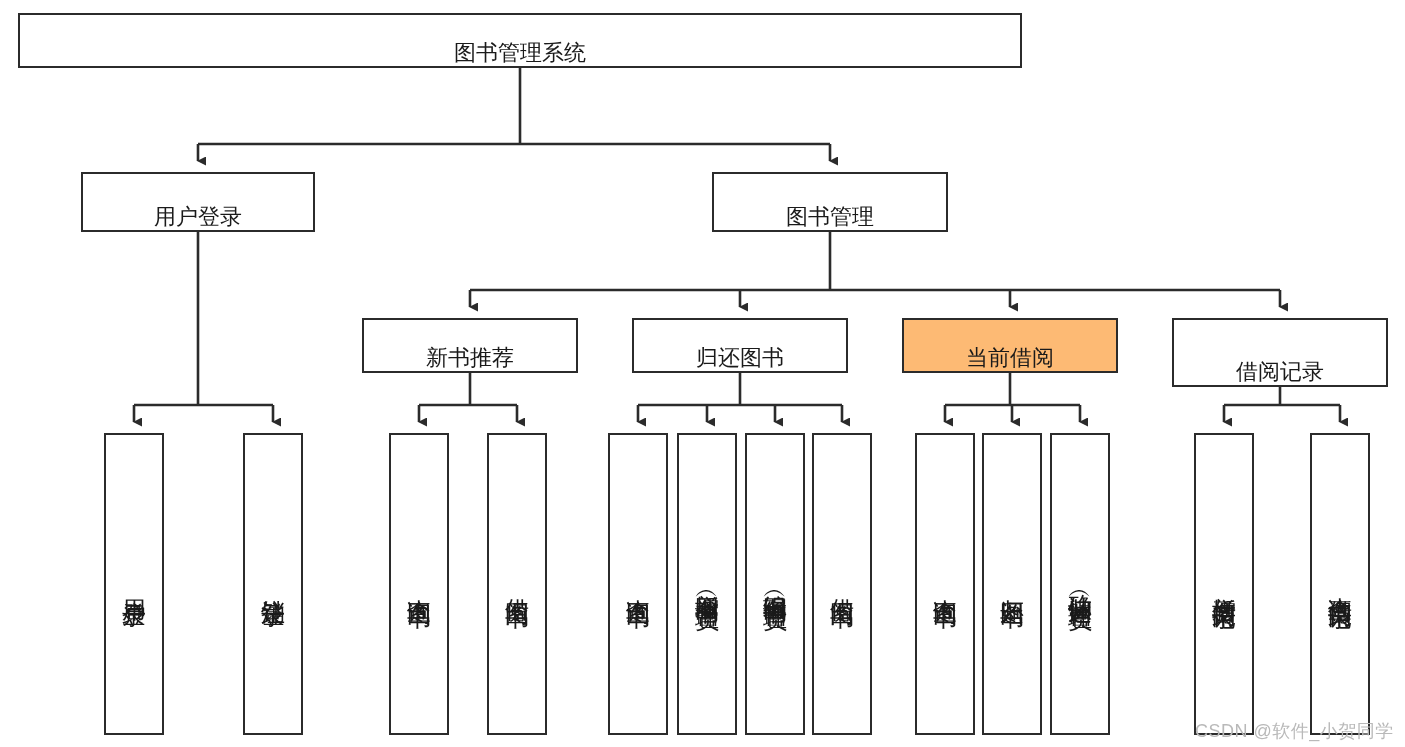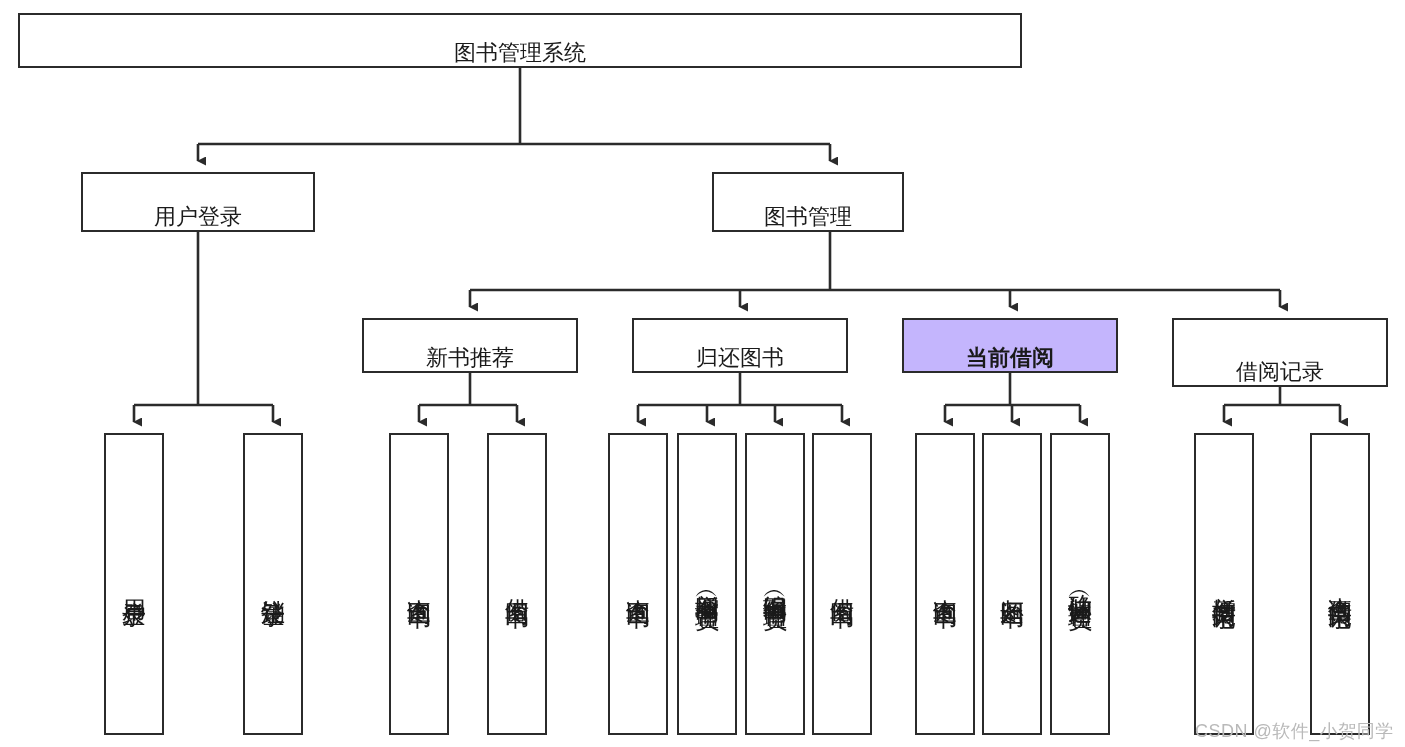--- a/index.html
+++ b/index.html
@@ -113,30 +113,30 @@
       </g>
   </svg>
 
   <div id="node-layer">
       <div class="node horizontal" style="left: 18px; top: 13px; width: 1004px; height: 55px; border-color: rgb(43, 43, 43); background: rgb(255, 255, 255);">
         <span class="node-label" style="color: rgb(26, 26, 26);">图书管理系统</span>
       </div>
       <div class="node horizontal" style="left: 81px; top: 172px; width: 234px; height: 60px; border-color: rgb(43, 43, 43); background: rgb(255, 255, 255);">
         <span class="node-label" style="color: rgb(26, 26, 26);">用户登录</span>
       </div>
-      <div class="node horizontal" style="left: 712px; top: 172px; width: 192px; height: 60px; border-color: rgb(43, 43, 43); background: rgb(255, 255, 255);">
+      <div class="node horizontal" style="left: 712px; top: 172px; width: 236px; height: 60px; border-color: rgb(43, 43, 43); background: rgb(255, 255, 255);">
         <span class="node-label" style="color: rgb(26, 26, 26);">图书管理</span>
       </div>
       <div class="node horizontal" style="left: 362px; top: 318px; width: 216px; height: 55px; border-color: rgb(43, 43, 43); background: rgb(255, 255, 255);">
         <span class="node-label" style="color: rgb(26, 26, 26);">新书推荐</span>
       </div>
       <div class="node horizontal" style="left: 632px; top: 318px; width: 216px; height: 55px; border-color: rgb(43, 43, 43); background: rgb(255, 255, 255);">
         <span class="node-label" style="color: rgb(26, 26, 26);">归还图书</span>
       </div>
-      <div class="node horizontal" style="left: 902px; top: 318px; width: 216px; height: 55px; border-color: rgb(43, 43, 43); background: #c4b5fd; font-weight: bold;">
+      <div class="node horizontal" style="left: 902px; top: 318px; width: 216px; height: 55px; border-color: rgb(43, 43, 43); background: #fdba74;">
         <span class="node-label" style="color: rgb(26, 26, 26);">当前借阅</span>
       </div>
       <div class="node horizontal" style="left: 1172px; top: 318px; width: 216px; height: 69px; border-color: rgb(43, 43, 43); background: rgb(255, 255, 255);">
         <span class="node-label" style="color: rgb(26, 26, 26);">借阅记录</span>
       </div>
       <div class="node vertical" style="left: 104px; top: 433px; width: 60px; height: 302px; border-color: rgb(43, 43, 43); background: rgb(255, 255, 255);">
         <span class="node-label" style="color: rgb(26, 26, 26);">用户登录</span>
       </div>
       <div class="node vertical" style="left: 243px; top: 433px; width: 60px; height: 302px; border-color: rgb(43, 43, 43); background: rgb(255, 255, 255);">
         <span class="node-label" style="color: rgb(26, 26, 26);">注销登录</span>

